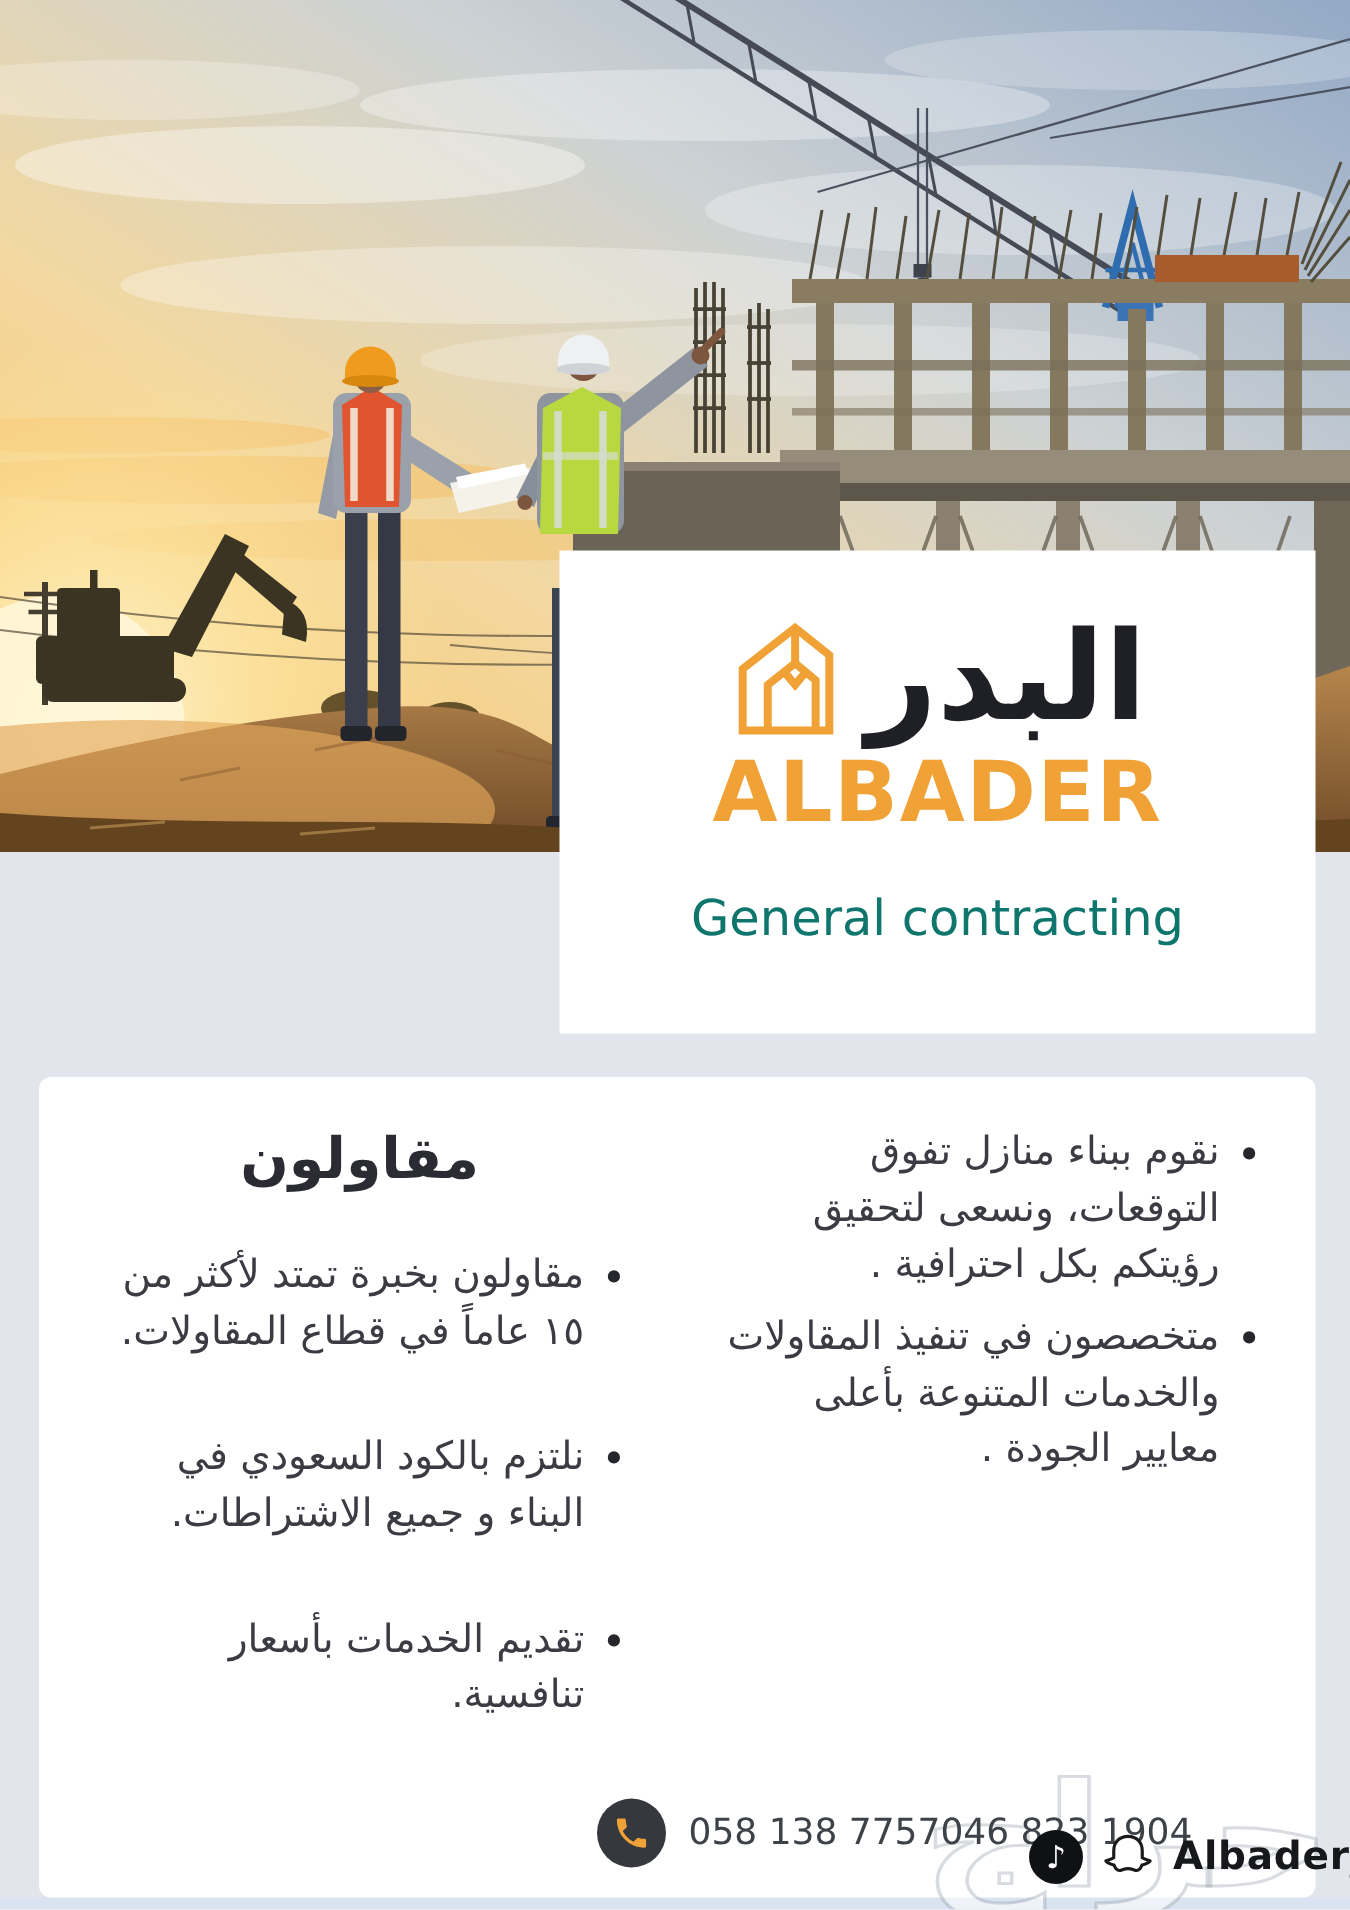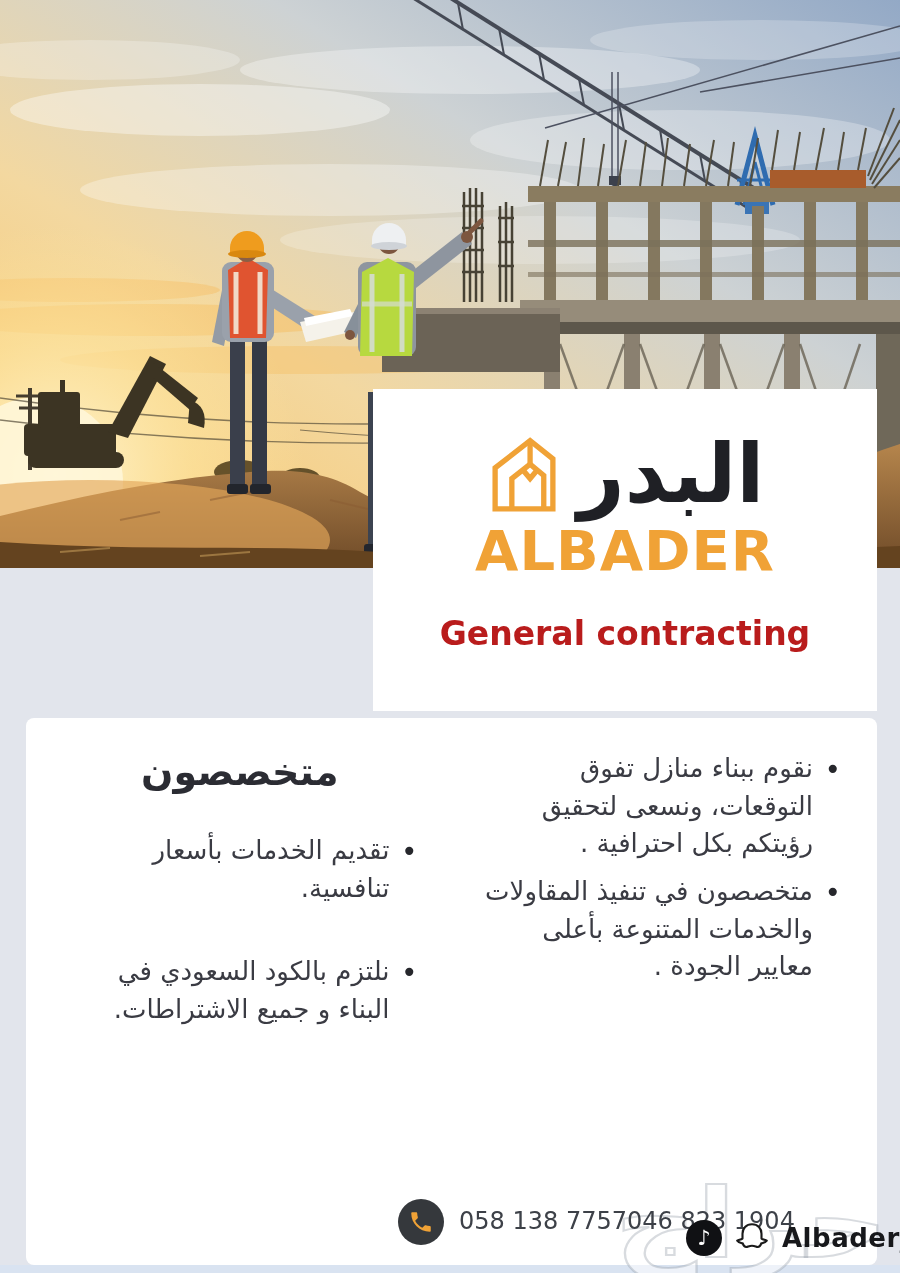--- a/index.html
+++ b/index.html
@@ -4,27 +4,27 @@
 <style>
   html,body{margin:0;padding:0;}
   body{font-family:"DejaVu Sans", sans-serif;}
   .page{position:relative;width:900px;height:1273px;background:#e2e5ec;overflow:hidden;}
 
   
   .hero{position:absolute;left:0;top:0;width:900px;height:568px;}
   .hero svg{display:block;}
 
   
-  .logo-card{position:absolute;left:373px;top:389px;width:504px;height:322px;background:#ffffff;
+  .logo-card{position:absolute;left:373px;top:367px;width:504px;height:322px;background:#ffffff;
     display:flex;flex-direction:column;align-items:center;padding-top:42px;box-sizing:border-box;z-index:3;}
   .logo-row{display:flex;align-items:center;gap:16px;}
   .logo-icon{width:76px;height:86px;}
   .brand-ar{font-size:82px;font-weight:700;color:#1f2025;line-height:1.0;direction:rtl;}
   .brand-en{margin-top:6px;font-size:56px;font-weight:800;color:#F0A236;letter-spacing:1px;line-height:1;}
-  .tagline{margin-top:38px;font-size:33px;font-weight:700;color:#b91c1c;line-height:1;}
+  .tagline{margin-top:38px;font-size:33px;font-weight:400;color:#0f766e;line-height:1;}
 
   
   .content-card{position:absolute;left:26px;top:718px;width:851px;height:547px;background:#ffffff;
     border-radius:8px;box-sizing:border-box;z-index:2;}
   .content-inner{direction:rtl;display:grid;grid-template-columns:1fr 1fr;column-gap:64px;
     padding:32px 34px 0 34px;}
   .col h2{font-size:38px;font-weight:700;color:#2b2c33;text-align:center;margin:0 0 38px 0;}
   .col ul{list-style:none;margin:0;padding:0;}
   .col li{position:relative;padding-right:30px;font-size:26px;line-height:1.45;color:#3a3b43;text-align:right;}
   .col li::before{content:"\2022";position:absolute;right:2px;top:0px;font-size:28px;color:#26272c;}
@@ -312,24 +312,25 @@
 
   <div class="content-card">
     <div class="content-inner">
       <div class="col about">
         <ul>
             <li>نقوم ببناء منازل تفوق التوقعات، ونسعى لتحقيق رؤيتكم بكل احترافية .</li>
             <li>متخصصون في تنفيذ المقاولات والخدمات المتنوعة بأعلى معايير الجودة .</li>
           </ul>
       </div>
       <div class="col features">
-        <h2>متخصصون</h2>
+        <h2>مقاولون</h2>
         <ul>
+            <li>مقاولون بخبرة تمتد لأكثر من ١٥ عاماً في قطاع المقاولات.</li>
+            <li>نلتزم بالكود السعودي في البناء و جميع الاشتراطات.</li>
             <li>تقديم الخدمات بأسعار تنافسية.</li>
-            <li>نلتزم بالكود السعودي في البناء و جميع الاشتراطات.</li>
           </ul>
       </div>
     </div>
   </div>
 
   <div class="watermark">حراج</div>
 
   <div class="phone-block">
     <div class="phone-circle">
       <svg viewBox="0 0 24 24">

